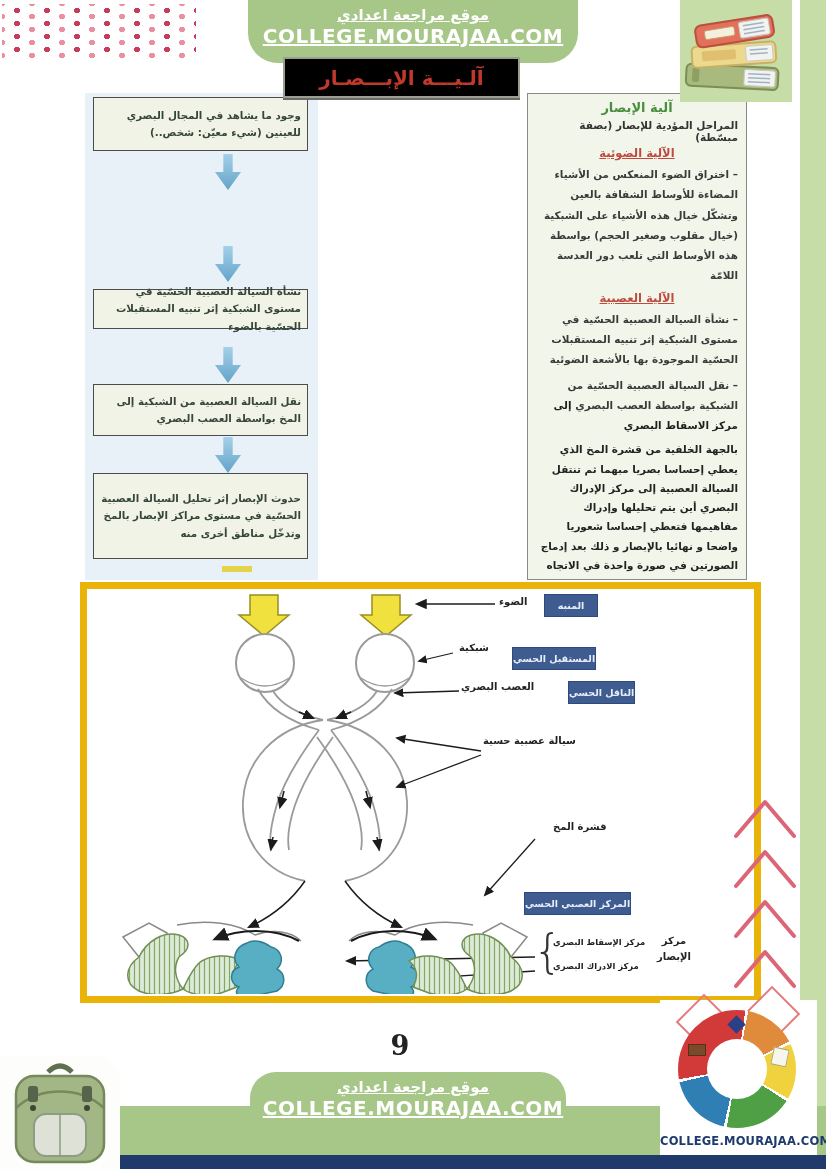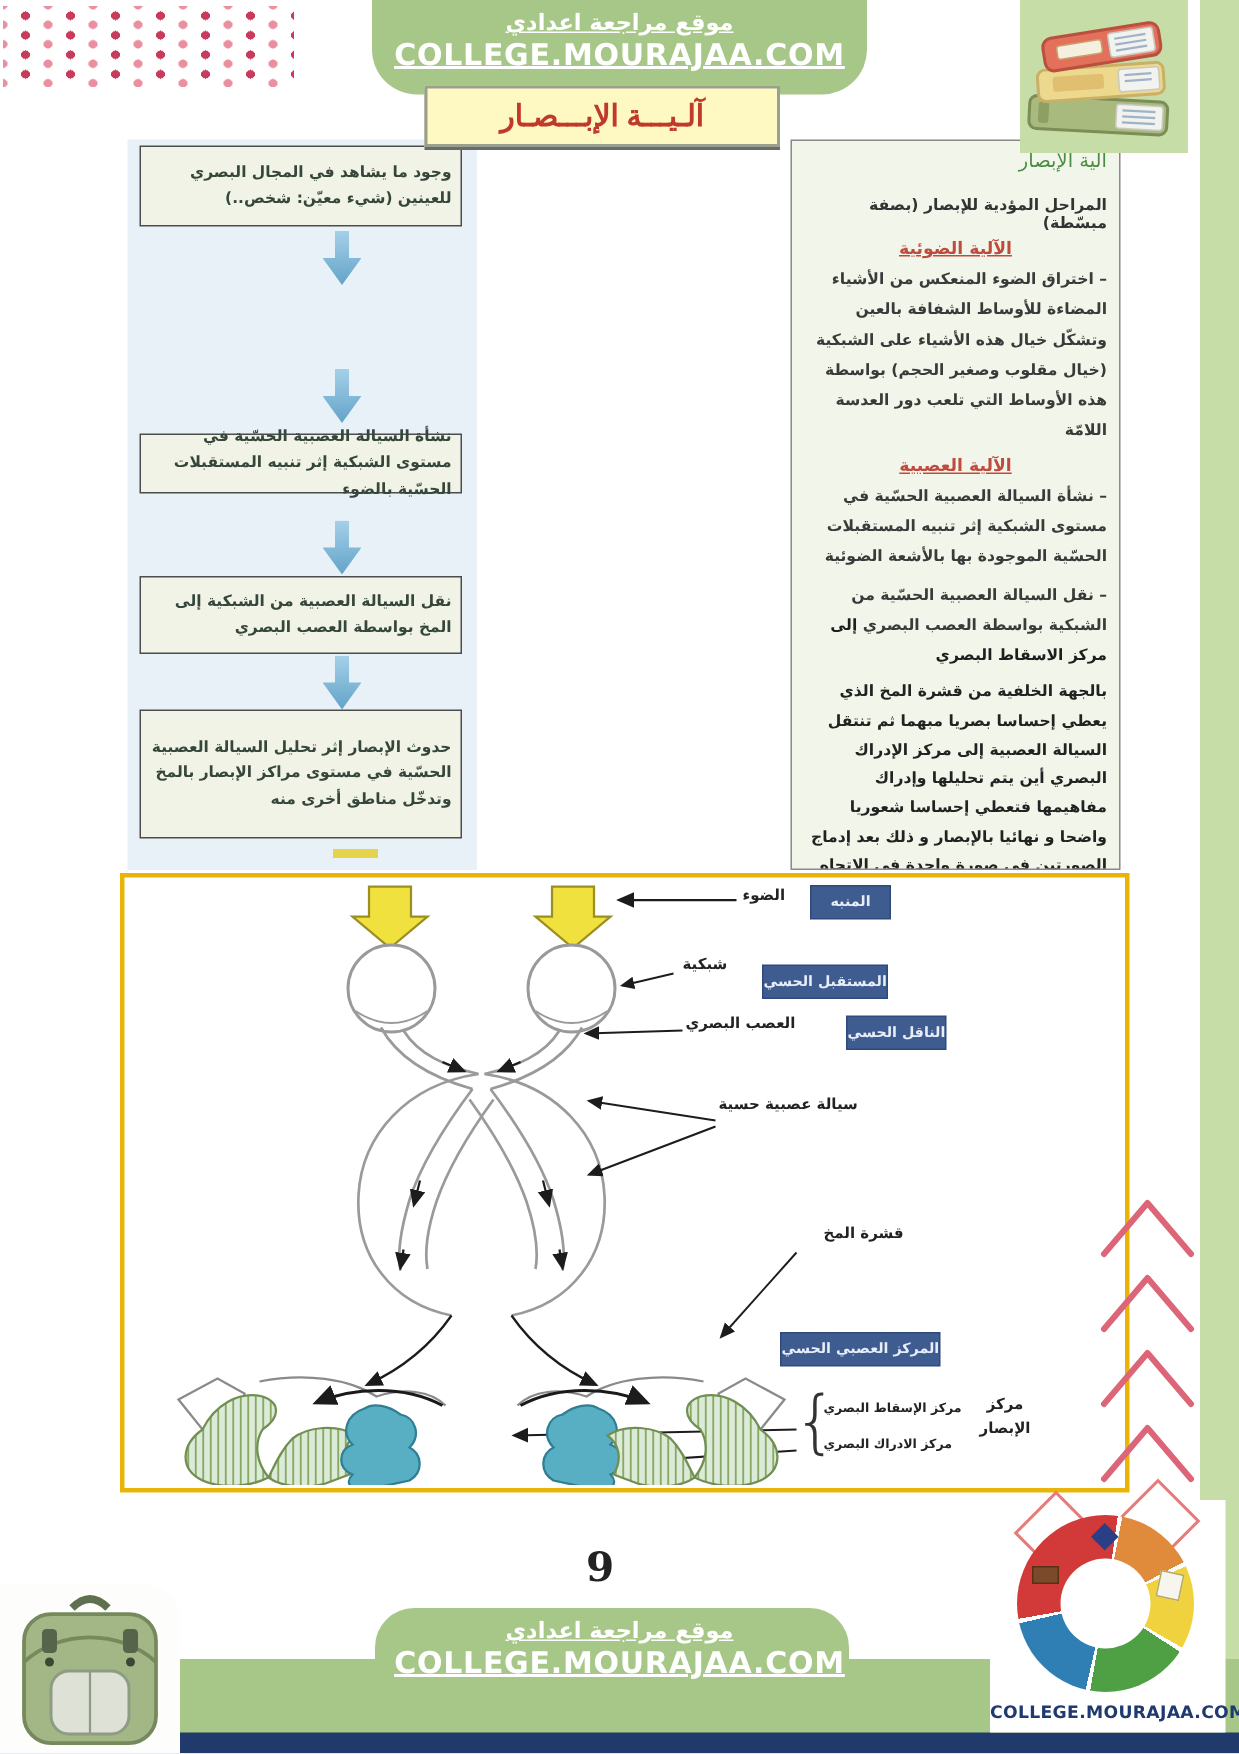--- a/index.html
+++ b/index.html
@@ -24,49 +24,49 @@
   .ftr-round{left:250px;top:1072px;width:316px;height:50px;border-radius:26px 26px 0 0;background:#a6c787;z-index:1;}
   .ftr-band{left:0;top:1106px;width:826px;height:50px;background:#a6c787;z-index:1;}
   .ftr-text{left:220px;top:1078px;width:386px;text-align:center;color:#fff;z-index:2;}
   .ftr-text .l1{font-size:15px;font-weight:bold;text-decoration:underline;direction:rtl;}
   .ftr-text .l2{font-size:20px;font-weight:bold;text-decoration:underline;letter-spacing:.5px;}
   .navy-strip{left:0;top:1155px;width:826px;height:14px;background:#203a6b;z-index:1;}
 
   .books-card{left:680px;top:0;width:112px;height:102px;background:#c6dda8;z-index:1;}
 
   
-  .title-box{left:283px;top:57px;width:233px;height:37px;background:#fef9c3;
+  .title-box{left:283px;top:57px;width:233px;height:37px;background:#000000;
     border:2px solid #9aa08e;box-shadow:0 2px 0 #6b6b6b;
-    display:flex;align-items:center;justify-content:center;z-index:2;font-family:Liberation Serif, serif;}
+    display:flex;align-items:center;justify-content:center;z-index:2;}
   .title-box span{color:#c0392b;font-size:20px;font-weight:bold;direction:rtl;}
 
   
   .flow-panel{left:85px;top:93px;width:233px;height:487px;background:#e8f1f7;overflow:hidden;}
   .flow-box{position:absolute;left:8px;width:215px;background:#f1f3e7;border:1.6px solid #4c4c4c;
     display:flex;align-items:center;justify-content:center;
     font-size:10.3px;font-weight:bold;color:#35463a;line-height:1.7;
     padding:3px 6px;box-sizing:border-box;direction:rtl;}
   .flow-arrow{position:absolute;left:130px;width:26px;height:36px;
     background:linear-gradient(#a5d0e8,#63a3c9);
     clip-path:polygon(32% 0,68% 0,68% 50%,100% 50%,50% 100%,0 50%,32% 50%);}
   .highlight-mark{left:222px;top:566px;width:30px;height:6px;background:#e5d34b;}
 
   
   .notes-panel{left:527px;top:93px;width:220px;height:487px;background:#f2f6ea;
     border:1px solid #8a8a8a;box-sizing:border-box;padding:4px 8px;direction:rtl;overflow:hidden;}
-  .notes-heading{color:#4a8f3f;font-size:13px;font-weight:normal;margin:2px 0 16px;}
+  .notes-heading{color:#4a8f3f;font-size:13px;font-weight:bold;text-align:center;margin:2px 0 4px;}
   .notes-intro{font-size:10.5px;font-weight:bold;color:#333;text-align:right;margin:0 0 3px;}
   .notes-red{color:#bf4a3e;font-size:11.5px;font-weight:bold;text-align:center;
     text-decoration:underline;margin:2px 0 4px;}
   .notes-body{font-size:10.4px;font-weight:600;color:#3a3a3a;line-height:1.95;margin:0 0 5px;text-align:right;}
   .notes-bold{font-weight:bold;color:#1e1e1e;}
   .item3{font-weight:bold;color:#222;line-height:1.85;}
 
   
-  .diagram-panel{left:80px;top:582px;width:667px;height:407px;background:#fff;border:3px solid #eab308;z-index:1;}
+  .diagram-panel{left:80px;top:582px;width:667px;height:407px;background:#fff;border:7px solid #eab308;z-index:1;}
   .dlabel{position:absolute;font-size:10px;font-weight:bold;color:#222;direction:rtl;white-space:nowrap;}
   .badge{position:absolute;background:#3f5c90;color:#e8eef9;font-size:9.5px;font-weight:bold;
     padding:5px 0;text-align:center;direction:rtl;box-shadow:0 0 0 1px #2e4a7c;white-space:nowrap;}
   .brace{position:absolute;left:446px;top:338px;font-size:46px;font-weight:300;color:#333;line-height:48px;}
   .small-lbl{position:absolute;font-size:8.4px;font-weight:bold;color:#222;direction:rtl;white-space:nowrap;}
   .vision-center{position:absolute;left:560px;top:344px;width:54px;font-size:10px;font-weight:bold;
     color:#222;text-align:center;direction:rtl;line-height:1.6;}
   .caption{left:80px;top:996px;width:667px;text-align:center;font-size:10px;font-weight:bold;color:#444;direction:rtl;}
 
   .page-number{left:370px;top:1030px;width:60px;text-align:center;

